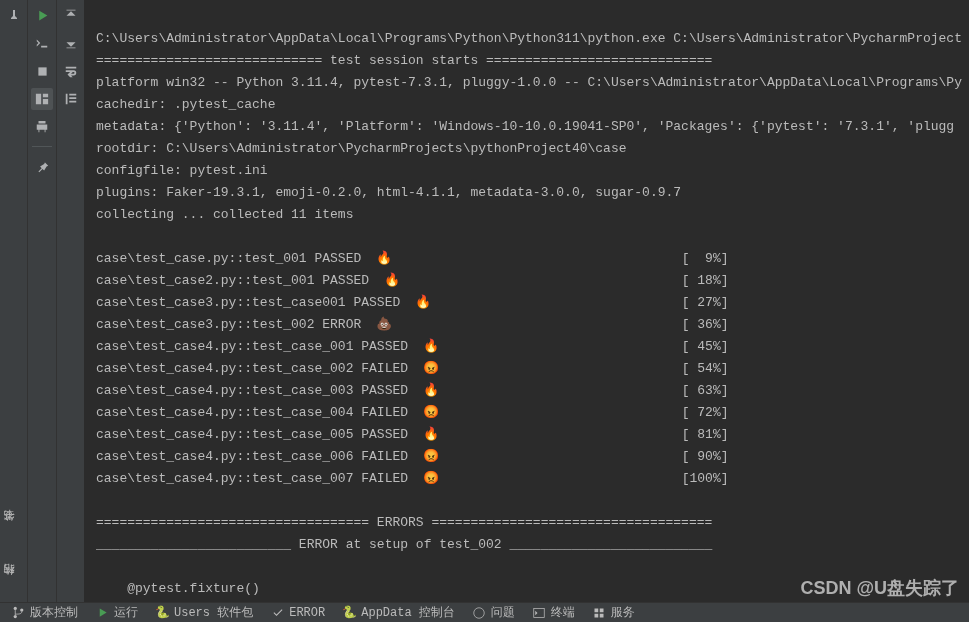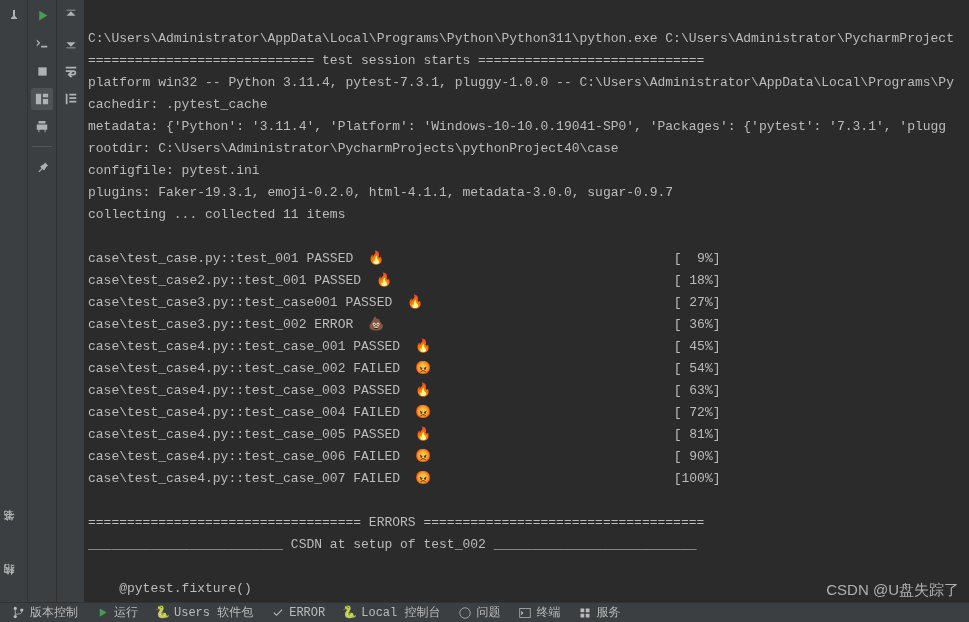--- a/index.html
+++ b/index.html
@@ -40,21 +40,21 @@
       justify-content: center;
       cursor: pointer;
       border-radius: 2px;
       color: #AFB1B3;
     }
     .tb-btn.active { background: #4e5254; }
     .tb-sep { width: 20px; height: 1px; background: #515658; margin: 2px 0; }
     .console {
       flex: 1;
       background: #2b2b2b;
-      padding: 6px 0 6px 4px;
+      padding: 6px 0 6px 12px;
       white-space: pre;
       overflow: hidden;
       line-height: 22px;
       font-family: Consolas, 'Courier New', monospace;
     }
     .status-bar {
       height: 20px;
       background: #3c3f41;
       border-top: 1px solid #323232;
       display: flex;
@@ -72,23 +72,24 @@
       cursor: pointer;
       gap: 5px;
     }
     .sb-icon { width: 13px; height: 13px; display:flex; align-items:center; justify-content:center;}
     .watermark {
       position: absolute;
       bottom: 22px;
       right: 10px;
       color: #d0d0d0;
       opacity: 0.8;
-      font-size: 15px;
+      font-size: 18px;
       font-family: sans-serif;
       pointer-events: none;
+      font-weight: bold;
     }
     .side-tabs {
       position: absolute;
       left: 0;
       bottom: 26px;
       display: flex;
       flex-direction: column;
       gap: 30px;
       color: #bbbbbb;
       font-size: 11px;
@@ -178,21 +179,21 @@
 <span>platform win32 -- Python 3.11.4, pytest-7.3.1, pluggy-1.0.0 -- C:\Users\Administrator\AppData\Local\Programs\Py</span>
 <span>cachedir: .pytest_cache</span>
 <span>metadata: {'Python': '3.11.4', 'Platform': 'Windows-10-10.0.19041-SP0', 'Packages': {'pytest': '7.3.1', 'plugg</span>
 <span>rootdir: C:\Users\Administrator\PycharmProjects\pythonProject40\case</span>
 <span>configfile: pytest.ini</span>
 <span>plugins: Faker-19.3.1, emoji-0.2.0, html-4.1.1, metadata-3.0.0, sugar-0.9.7</span>
 <span>collecting ... collected 11 items</span>
 
 <div id="test-results"><div>case\test_case.py::test_001 PASSED  🔥                                     [  9%]</div><div>case\test_case2.py::test_001 PASSED  🔥                                    [ 18%]</div><div>case\test_case3.py::test_case001 PASSED  🔥                                [ 27%]</div><div>case\test_case3.py::test_002 ERROR  💩                                     [ 36%]</div><div>case\test_case4.py::test_case_001 PASSED  🔥                               [ 45%]</div><div>case\test_case4.py::test_case_002 FAILED  😡                               [ 54%]</div><div>case\test_case4.py::test_case_003 PASSED  🔥                               [ 63%]</div><div>case\test_case4.py::test_case_004 FAILED  😡                               [ 72%]</div><div>case\test_case4.py::test_case_005 PASSED  🔥                               [ 81%]</div><div>case\test_case4.py::test_case_006 FAILED  😡                               [ 90%]</div><div>case\test_case4.py::test_case_007 FAILED  😡                               [100%]</div></div>
 <span>=================================== ERRORS ====================================</span>
-<span>_________________________ CSDN at setup of test_002 __________________________</span>
+<span>_________________________ ERROR at setup of test_002 __________________________</span>
 
 <span>    @pytest.fixture()</span>
 
   </div>
 </div>
 
 <div class="side-tabs">
   <div class="side-tab">书签</div>
   <div class="side-tab">结构</div>
 </div>
@@ -224,21 +225,21 @@
   <div class="sb-item">
     <span class="sb-icon">
         <svg width="12" height="12" viewBox="0 0 16 16" fill="#bbbbbb">
           <path d="M6 10L3 7l-1 1 4 4 8-8-1-1z"></path>
         </svg>
       </span>
     <span>ERROR</span>
   </div>
   <div class="sb-item">
     <span class="sb-icon">🐍</span>
-    <span>Local 控制台</span>
+    <span>AppData 控制台</span>
   </div>
   <div class="sb-item">
     <span class="sb-icon">
         <svg width="12" height="12" viewBox="0 0 16 16" fill="#bbbbbb">
           <circle cx="8" cy="8" r="7" fill="none" stroke="#bbbbbb"></circle>
           <path d="M8 4v5M8 11v1"></path>
         </svg>
       </span>
     <span>问题</span>
   </div>

